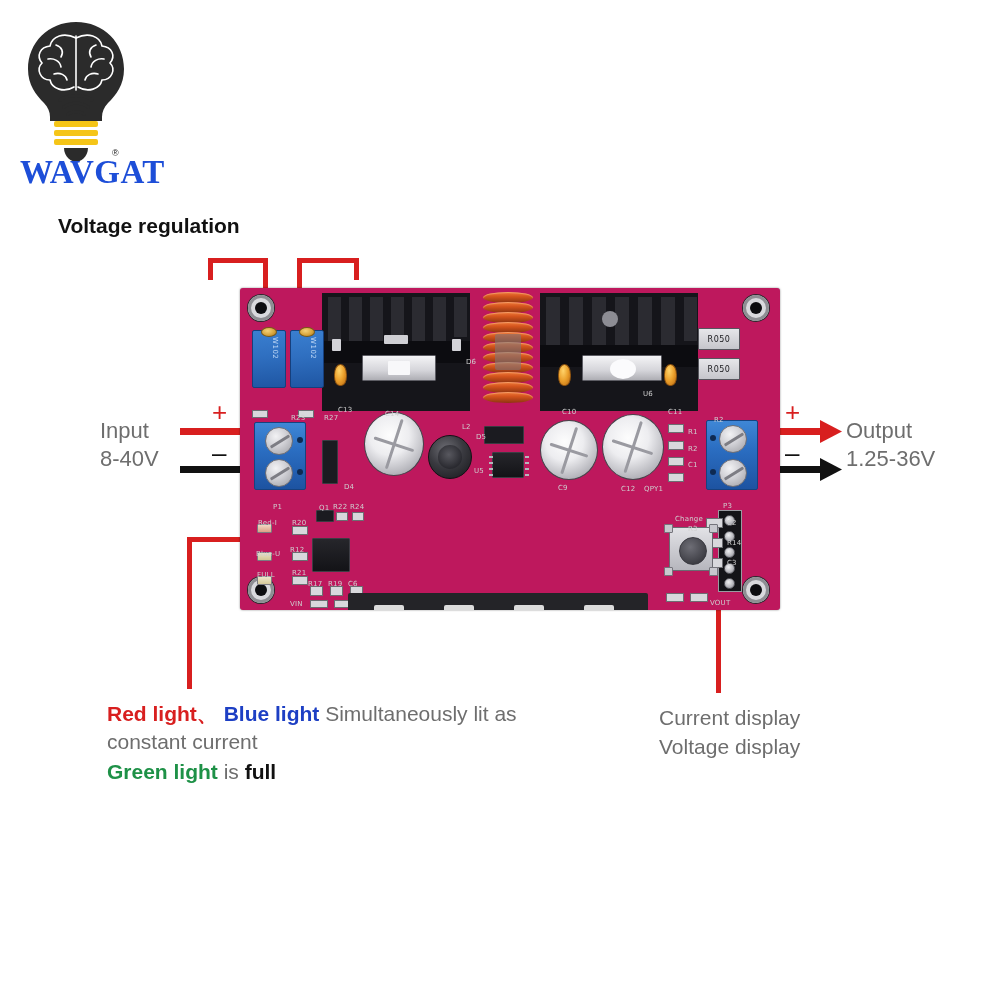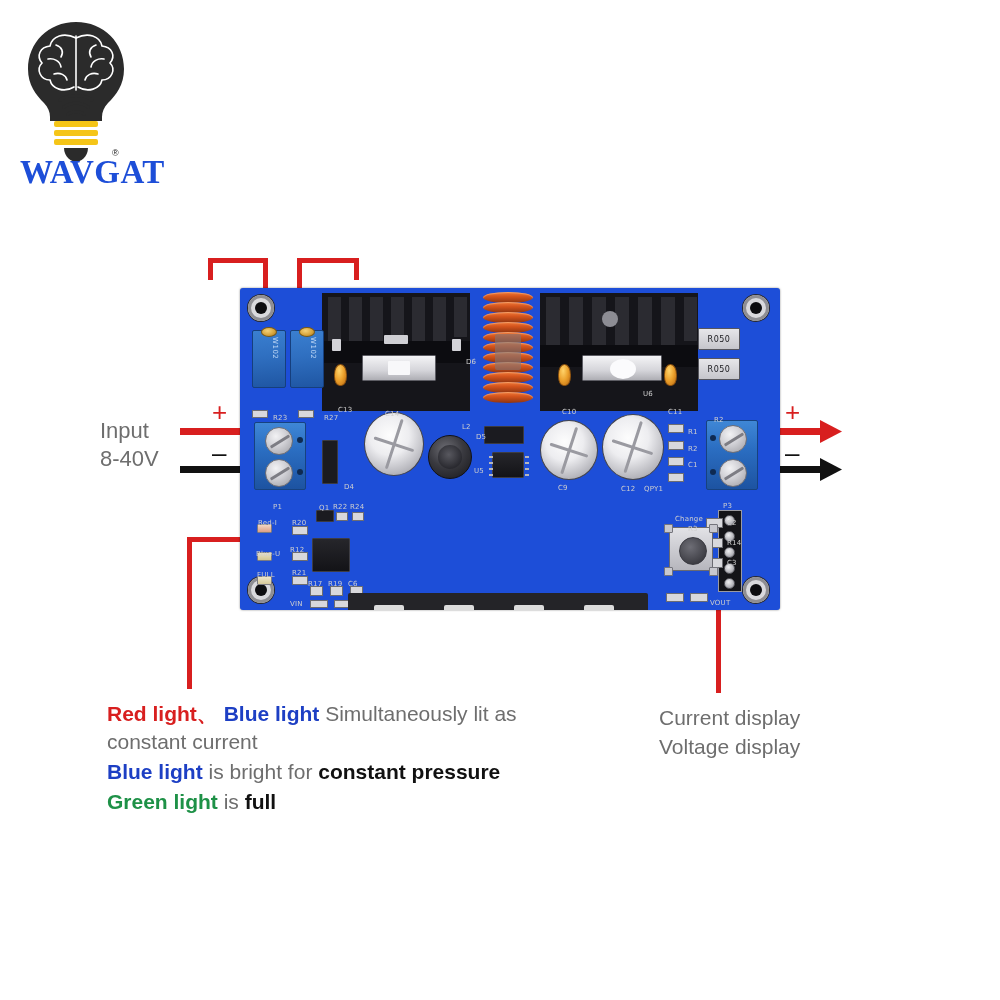--- a/index.html
+++ b/index.html
@@ -56,21 +56,21 @@
   .c-green { color:#1e9147; font-weight:700; }
   .c-blk-b { color:#111; font-weight:700; }
 
   #legend-right { position:absolute; left:659px; top:703px; width:300px; font-size:21px; line-height:1.35; color:#6e6e6e; }
   #legend-right .rh { color:#111; font-weight:700; font-size:21.5px; margin:0; }
   #legend-right .rl { margin:1px 0 0 0; }
 
   
   #board {
     position:absolute; left:240px; top:288px; width:540px; height:322px;
-    background:#1d4ed8; border-radius:3px;
+    background:#be185d; border-radius:3px;
     box-shadow:0 0 2px rgba(0,0,0,.5);
     overflow:hidden;
   }
   .silk { position:absolute; color:#cfcfcf; font-family:"DejaVu Sans", sans-serif; font-size:7px; letter-spacing:.2px; white-space:nowrap; }
   .smd { position:absolute; background:#d8d8dc; border:1px solid #6d6d72; }
 
   .mhole { position:absolute; width:26px; height:26px; border-radius:50%; background:#d9d9dd;
            box-shadow:inset 0 0 0 3px #8e8e93, 0 0 0 1px #2a2a2e; }
   .mhole::after { content:""; position:absolute; left:7px; top:7px; width:12px; height:12px;
            border-radius:50%; background:#0d0d10; }
@@ -193,32 +193,37 @@
         <rect x="38" y="107" width="44" height="6" rx="2"></rect>
         <rect x="38" y="116" width="44" height="6" rx="2"></rect>
         <rect x="38" y="125" width="44" height="6" rx="2"></rect>
       </g>
       <path d="M48 134 L72 134 C72 143 64 148 60 148 C56 148 48 143 48 134 Z" fill="#2b2b2b"></path>
     </svg>
     <div id="logo-text">WAVGAT</div>
     <div id="logo-reg">®</div>
   </div>
 
+  <div class="hdr-label" id="lbl-voltage-reg">Voltage regulation</div>
 
   <div class="ln" style="left:208px; top:258px; width:60px; height:5px;"></div>
   <div class="ln" style="left:208px; top:258px; width:5px; height:22px;"></div>
   <div class="ln" style="left:263px; top:258px; width:5px; height:72px;"></div>
 
   <div class="ln" style="left:297px; top:258px; width:62px; height:5px;"></div>
   <div class="ln" style="left:354px; top:258px; width:5px; height:22px;"></div>
   <div class="ln" style="left:297px; top:258px; width:5px; height:72px;"></div>
 
   <div class="io-text" id="io-input">
     <div>Input</div>
     <div>8-40V</div>
+  </div>
+  <div class="io-text" id="io-output">
+    <div>Output</div>
+    <div>1.25-36V</div>
   </div>
 
   <div class="sign sign-plus-red" id="sign-in-plus">+</div>
   <div class="sign sign-minus-blk" id="sign-in-minus">–</div>
   <div class="sign sign-plus-red" id="sign-out-plus">+</div>
   <div class="sign sign-minus-blk" id="sign-out-minus">–</div>
 
   <div class="ln" style="left:180px; top:428px; width:80px; height:7px;"></div>
   <div class="ln-blk" style="left:180px; top:466px; width:80px; height:7px;"></div>
 
@@ -414,21 +419,21 @@
     <div class="smd" style="left:450px; top:305px; width:18px; height:9px;"></div>
 
     <div id="silk-layer">
         <div class="silk" style="left: 226px; top: 70px;">D6</div>
         <div class="silk" style="left: 98px; top: 118px;">C13</div>
         <div class="silk" style="left: 145px; top: 122px;">C14</div>
         <div class="silk" style="left: 222px; top: 135px;">L2</div>
         <div class="silk" style="left: 236px; top: 145px;">D5</div>
         <div class="silk" style="left: 234px; top: 179px;">U5</div>
         <div class="silk" style="left: 104px; top: 195px;">D4</div>
-        <div class="silk" style="left: 27px; top: 126px; padding-left: 6px;">R23</div>
+        <div class="silk" style="left: 45px; top: 126px; padding-left: 6px;">R23</div>
         <div class="silk" style="left: 84px; top: 126px;">R27</div>
         <div class="silk" style="left: 322px; top: 120px;">C10</div>
         <div class="silk" style="left: 428px; top: 120px;">C11</div>
         <div class="silk" style="left: 403px; top: 102px;">U6</div>
         <div class="silk" style="left: 318px; top: 196px;">C9</div>
         <div class="silk" style="left: 381px; top: 197px;">C12</div>
         <div class="silk" style="left: 404px; top: 197px;">QPY1</div>
         <div class="silk" style="left: 448px; top: 140px;">R1</div>
         <div class="silk" style="left: 448px; top: 157px;">R2</div>
         <div class="silk" style="left: 448px; top: 173px;">C1</div>
@@ -457,23 +462,20 @@
       </div>
   </div>
 
   <div id="legend-left">
     <p class="l1">
       <span class="c-red">Red light</span><span class="c-red">、</span>
       <span class="c-blue">Blue light</span>
       <span>Simultaneously lit as</span>
     </p>
     <p class="l2"><span>constant current</span></p>
-    <p class="l3">
-      <span class="c-blue">Blue light</span><span> is bright for </span><span class="c-blk-b">constant pressure</span>
-    </p>
     <p class="l4">
       <span class="c-green">Green light</span><span> is </span><span class="c-blk-b">full</span>
     </p>
   </div>
 
   <div id="legend-right">
     <p class="rl">Current display</p>
     <p class="rl">Voltage display</p>
   </div>
 

